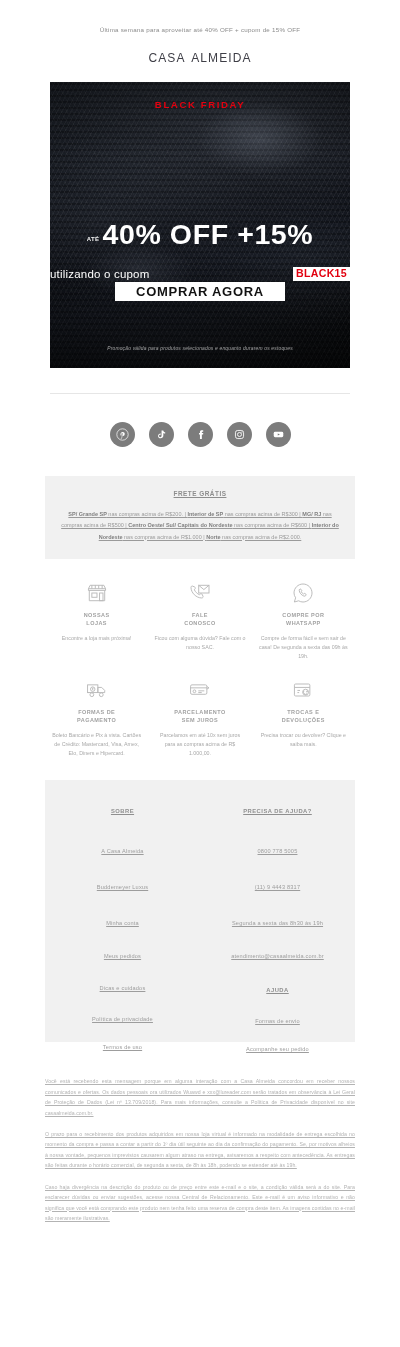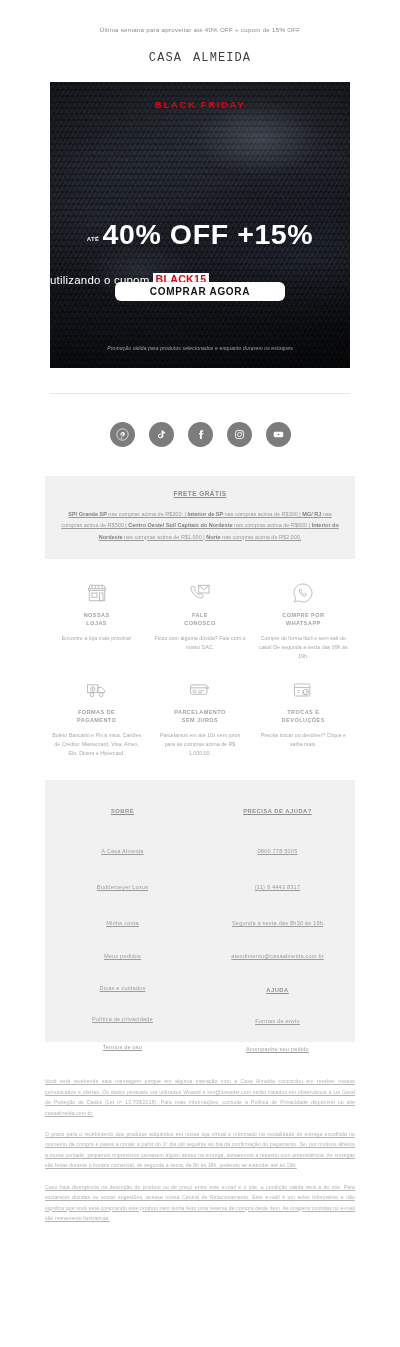--- a/index.html
+++ b/index.html
@@ -16,21 +16,21 @@
     text-align: center;
     font-size: 6.2px;
     letter-spacing: .25px;
     color: #8a8a8a;
     padding-top: 26px;
   }
 
   
   .brand-wrap { text-align: center; padding: 14px 0 16px; }
   .brand {
-    font-family: Liberation Mono, monospace;
+    font-family: Liberation Sans, sans-serif;
     font-size: 16.5px;
     letter-spacing: 1.1px;
     color: #3e3e46;
     font-variant: small-caps;
     text-transform: lowercase;
     font-weight: 400;
   }
   .brand::first-letter { font-size: 16.5px; }
 
   
@@ -97,24 +97,24 @@
     opacity: .95;
   }
   .offer-big {
     color: #ffffff;
     font-size: 28.5px;
     font-weight: bold;
     letter-spacing: .6px;
     line-height: 1;
   }
   .coupon-line {
-    margin-top: 24px;
+    margin-top: 18px;
     display: flex;
     align-items: center;
-    justify-content: flex-start;
+    justify-content: space-between;
     gap: 0;
   }
   .coupon-text {
     color: #ffffff;
     font-size: 11.5px;
     letter-spacing: .2px;
     font-weight: 400;
   }
   .coupon-badge {
     background: #ffffff;
@@ -127,26 +127,26 @@
     line-height: 1.1;
   }
   .cta {
     position: absolute;
     left: 50%;
     transform: translateX(-50%);
     top: 200px;
     width: 170px;
     height: 19px;
     background: #ffffff;
-    border-radius: 6px;
+    border-radius: 0;
     display: flex;
     align-items: center;
     justify-content: center;
     color: #121212;
-    font-size: 10px;
+    font-size: 13px;
     font-weight: bold;
     letter-spacing: .7px;
     cursor: pointer;
   }
   .hero-fineprint {
     position: absolute;
     left: 0; right: 0;
     bottom: 17px;
     text-align: center;
     color: rgba(255,255,255,.60);

